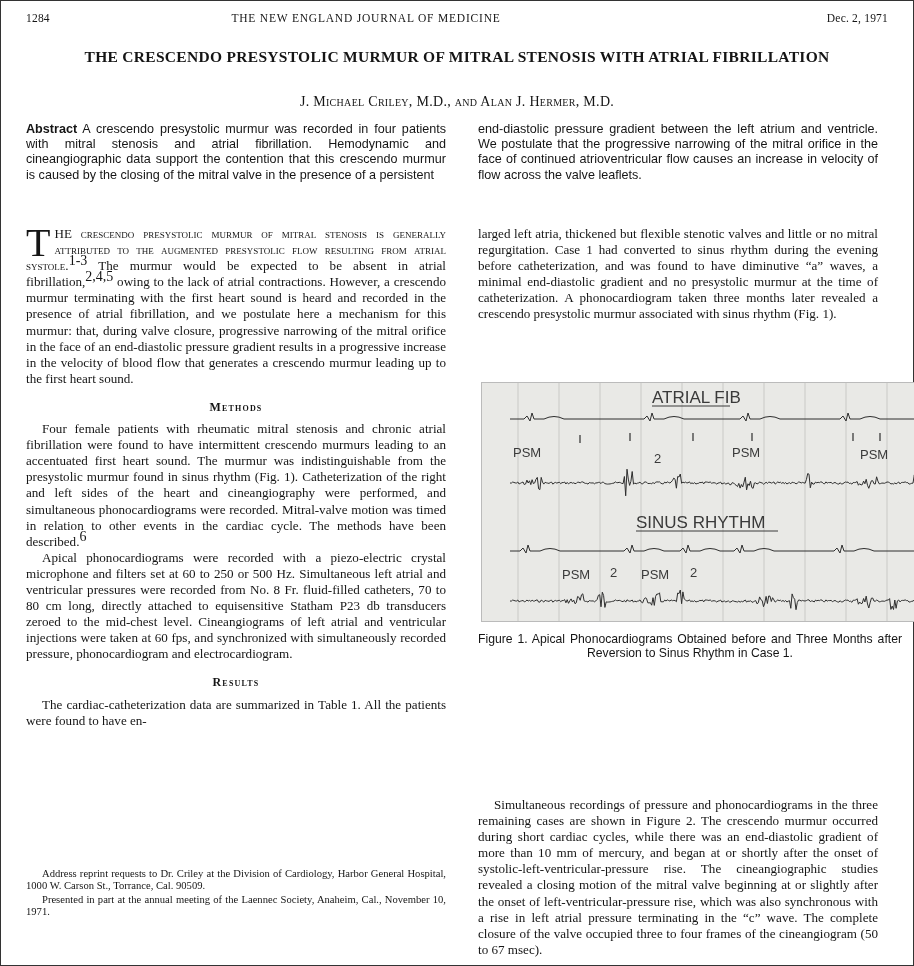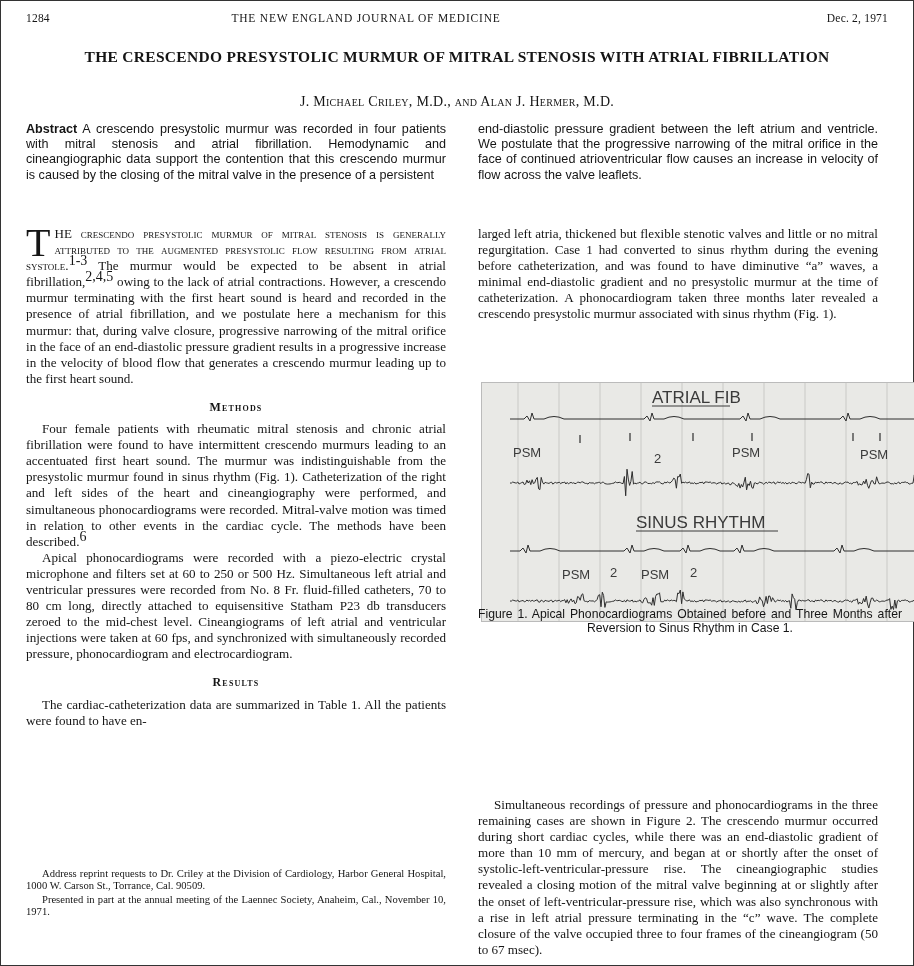--- a/index.html
+++ b/index.html
@@ -35,21 +35,21 @@
   .dropcap { float: left; font-size: 40px; line-height: 30px; margin: 2px 4px 0 0; }
   .sec-head { text-align: center; font-weight: bold; font-size: 12px; letter-spacing: 1.2px; margin: 12px 0 6px 0 !important; font-variant: small-caps; }
   sup { font-size: 14px; line-height: 0; }
   .figure {
     position: absolute; left: 481px; top: 382px; width: 420px; height: 238px;
     background: #e9e9e6; border: 1px solid #bbb; overflow: hidden; padding-left: 28px;
   }
   .figure svg { display: block; }
   .fig-label { font-family: "Liberation Sans", "DejaVu Sans", sans-serif; fill: #3a3a3a; }
   .caption {
-    position: absolute; left: 478px; top: 607px; width: 424px;
+    position: absolute; left: 478px; top: 632px; width: 424px;
     font-family: "Liberation Sans", "DejaVu Sans", sans-serif; font-size: 12.2px; line-height: 14.2px;
     text-align: center;
   }
   .caption .cap-title { text-align: justify; text-align-last: center; }
   .caption .cap-body { font-size: 11.4px; line-height: 13.6px; }
   .footnotes {
     position: absolute; left: 26px; top: 868px; width: 420px;
     font-size: 10.6px; line-height: 12.3px; text-align: justify;
   }
   .footnotes p { margin: 0 0 1px 0; text-indent: 16px; }

